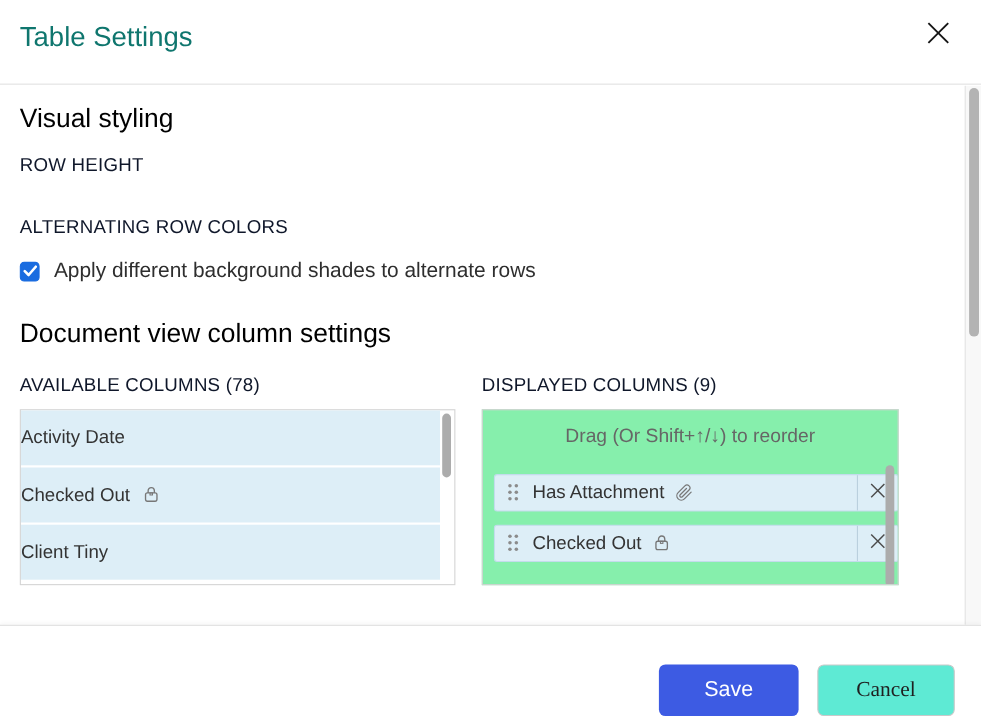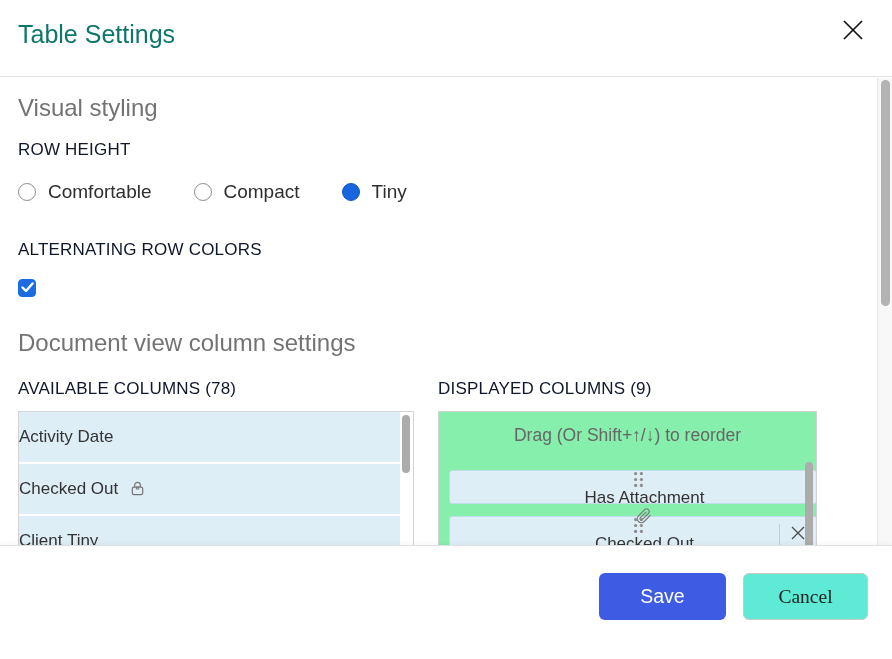--- a/index.html
+++ b/index.html
@@ -22,21 +22,21 @@
     position:absolute; right:24px; top:16px; width:30px; height:30px;
     background:none; border:none; cursor:pointer; display:flex;
     align-items:center; justify-content:center;
   }
 
   
   .modal-body {
     position:absolute; top:78px; left:0; right:0; height:490px;
     overflow:hidden; padding-left:18px;
   }
-  h2.section-heading { font-size:24px; font-weight:400; color:#737373; line-height:1.2; }
+  h2.section-heading { font-size:24px; font-weight:400; color:#000000; line-height:1.2; }
   .h-visual { margin-top:16px; }
   .h-doc    { margin-top:32px; }
   .uc-label {
     font-size:17px; color:#0f172a; letter-spacing:.2px; line-height:1.2;
   }
   .lbl-rowheight { margin-top:17px; }
   .lbl-alt       { margin-top:37px; }
 
   
   .radio-row { margin-top:21px; display:flex; align-items:center; column-gap:42px; }
@@ -81,21 +81,21 @@
   }
   .disp-box {
     margin-top:11px; height:160px; border:1px solid #d2d2d2;
     background:#86efac; position:relative; overflow:hidden;
   }
   .drag-hint { margin-top:13px; text-align:center; font-size:17.5px; color:#666; }
   .disp-items { margin-left:10px; width:368px; }
   .disp-item {
     height:34px; margin-top:12px; background:#ddeef7;
     border:1px solid #c3dcec; border-radius:3px;
-    display:flex; align-items:center; padding-left:11px;flex-direction:column;
+    display:flex; align-items:center; padding-left:11px;
   }
   .disp-item:first-child { margin-top:24px; }
   .drag-handle { display:flex; cursor:grab; }
   .disp-label { margin-left:12px; font-size:17px; color:#333; }
   .disp-icon { margin-left:10px; display:flex; }
   .remove-btn {
     margin-left:auto; width:37px; height:100%; border:none; background:none;
     border-left:1px solid #bad0de; display:flex; align-items:center;
     justify-content:center; cursor:pointer;
   }
@@ -109,23 +109,23 @@
     position:absolute; top:78px; right:0; width:15px; height:490px;
     background:#f8f8f8; border-left:1px solid #e4e4e4;
   }
   .modal-scroll-thumb {
     position:absolute; top:2px; left:3px; width:9px; height:226px;
     background:#b3b3b3; border-radius:5px;
   }
 
   
   .modal-footer {
-    position:absolute; left:0; right:0; bottom:0; height:114px; background:#fff;
+    position:absolute; left:0; right:0; bottom:0; height:91px; background:#fff;
     border-top:1px solid #e0e0e0; box-shadow:0 -2px 4px rgba(0,0,0,.04);
-    display:flex; justify-content:flex-end; align-items:flex-start;
+    display:flex; justify-content:flex-end; align-items:center;
     padding:27px 24px 0 0; column-gap:17px;
   }
   .btn { font-family:inherit; font-size:19.5px; border-radius:6px; cursor:pointer; }
   .btn-save {
     width:127px; height:47px; background:#3d5be3; color:#fff; border:none;
   }
   .btn-cancel {
     width:125px; height:47px; background:#5eead4; color:#1f1f1f;
     border:1px solid #c9c9c9;
     font-family:Liberation Serif, serif;
@@ -147,43 +147,30 @@
       </span>
     </button>
   </div>
 
   <div class="modal-body">
 
     <h2 class="section-heading h-visual">Visual styling</h2>
 
     <div class="uc-label lbl-rowheight">ROW HEIGHT</div>
 
-    <div class="radio-row">
-      <div class="radio-option">
-        <span class="radio-circle"></span>
-        <span class="ctl-label">Comfortable</span>
-      </div>
-      <div class="radio-option">
-        <span class="radio-circle"></span>
-        <span class="ctl-label">Compact</span>
-      </div>
-      <div class="radio-option selected">
-        <span class="radio-circle"></span>
-        <span class="ctl-label">Tiny</span>
-      </div>
-    </div>
 
     <div class="uc-label lbl-alt">ALTERNATING ROW COLORS</div>
 
     <div class="check-row">
       <span class="checkbox checked">
         <svg class="check" width="13" height="11" viewBox="0 0 13 11">
           <polyline points="1.5,5.5 5,9 11.5,1.5" fill="none" stroke="#fff" stroke-width="2.4" stroke-linecap="round" stroke-linejoin="round"></polyline>
         </svg>
       </span>
+      <span class="ctl-label">Apply different background shades to alternate rows</span>
     </div>
 
     <h2 class="section-heading h-doc">Document view column settings</h2>
 
     <div class="cols">
 
       <div class="col-left">
         <div class="uc-label">AVAILABLE COLUMNS (78)</div>
         <div class="list-box">
           <div class="list-row">

